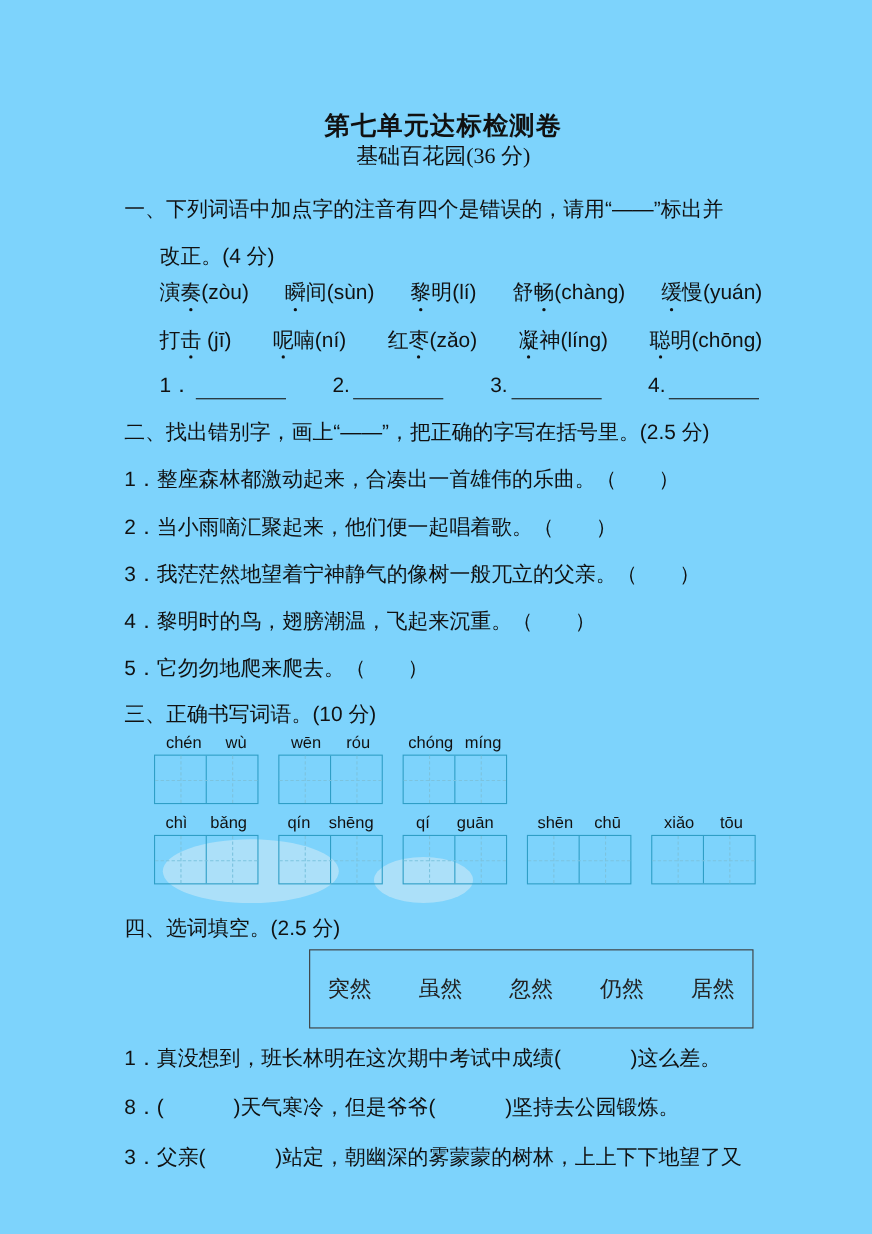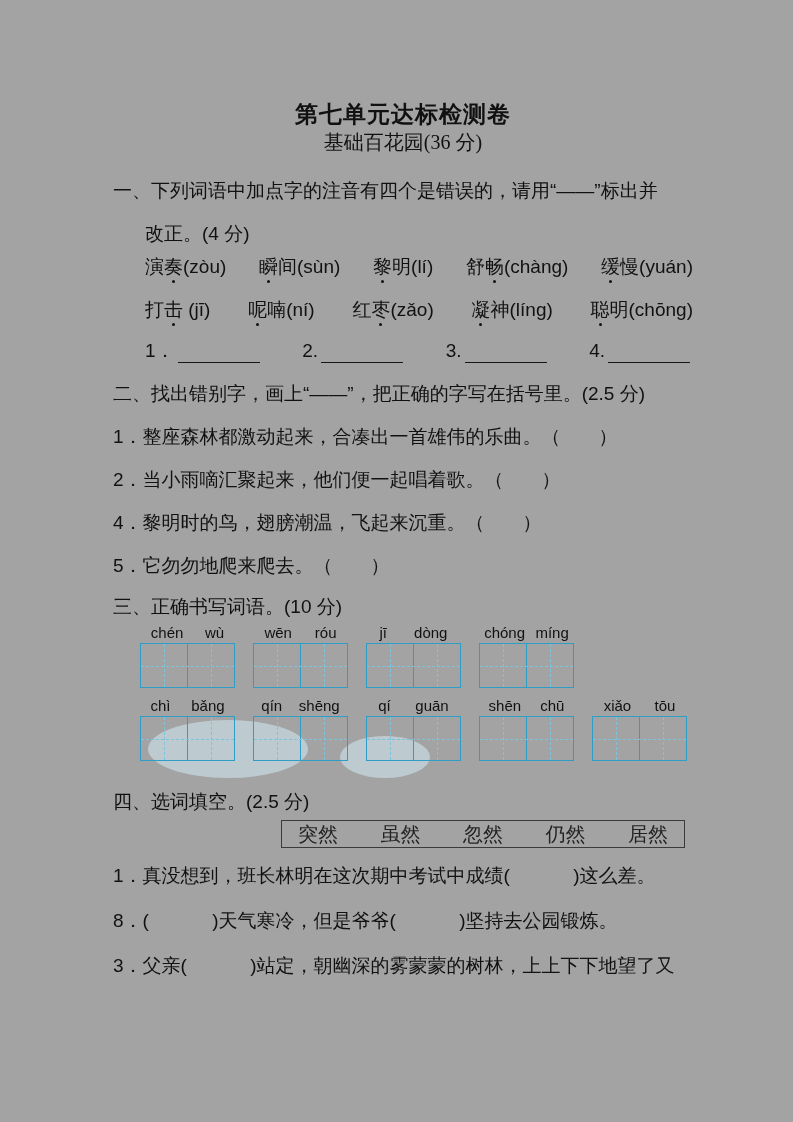--- a/index.html
+++ b/index.html
@@ -1,17 +1,17 @@
 <!DOCTYPE html>
 <html><head>
 <meta charset="utf-8">
 <style>
   html,body{margin:0;padding:0;background:#e8e8e8;}
   .page{
-    width:793px;height:1122px;background:#a3a3a3;position:relative;
+    width:793px;height:1122px;background:#7dd3fc;position:relative;
     box-sizing:border-box;padding:100px 100px 0 113px;
     font-family:"Liberation Sans",sans-serif;font-size:19px;line-height:25px;color:#111;
     margin:0 auto;overflow:hidden;
   }
   .doc-title{text-align:center;font-size:23px;line-height:29px;font-weight:700;letter-spacing:1px;}
   .doc-subtitle{text-align:center;font-size:20px;line-height:26px;margin-top:0;
     font-family:"Liberation Serif",serif;}
   .mt-sec{margin-top:23px;}
   .indent{margin-left:32px;}
   .sec1-line2{margin-top:18px;}
@@ -36,21 +36,21 @@
   .tzg{position:relative;margin-top:2px;width:95px;height:45px;border:1.6px solid #2f9ec6;box-sizing:border-box;}
   .tzg .vs{position:absolute;left:50%;top:0;bottom:0;width:0;border-left:1.6px solid #2f9ec6;margin-left:-0.8px;}
   .tzg .vd1{position:absolute;left:25%;top:0;bottom:0;width:0;border-left:1.3px dashed #7cc3de;}
   .tzg .vd2{position:absolute;left:75%;top:0;bottom:0;width:0;border-left:1.3px dashed #7cc3de;}
   .tzg .hd{position:absolute;top:50%;left:0;right:0;height:0;border-top:1.3px dashed #7cc3de;}
   .watermark{position:absolute;background:#d3ebf6;opacity:.55;border-radius:50%;z-index:0;}
   .wm1{left:8px;top:22px;width:160px;height:58px;}
   .wm2{left:200px;top:38px;width:90px;height:42px;}
   .sec4-head{margin-top:28px;}
   .word-bank{margin-left:168px;margin-top:6px;width:404px;box-sizing:border-box;
-    border:1.2px solid #3a3a3a;padding:0 16px;display:flex;justify-content:space-between;
+    border:1.2px solid #3a3a3a;padding:22px 16px;display:flex;justify-content:space-between;
     font-family:"Liberation Serif",serif;font-size:20px;line-height:26px;color:#222;}
   .s4-item1{margin-top:15px;}
   .s4-item{margin-top:20px;}
 </style>
 </head>
 <body>
 
 <div class="page">
 
   <div class="doc-title">第七单元达标检测卷</div>
@@ -89,20 +89,21 @@
       </span>
     <span class="blank-group">
         <span>4.</span>
         <span class="uline"></span>
       </span>
   </div>
 
   <div class="sec-heading">二、找出错别字，画上“——”，把正确的字写在括号里。(2.5 分)</div>
   <div class="item">1．整座森林都激动起来，合凑出一首雄伟的乐曲。（　　）</div>
   <div class="item">2．当小雨嘀汇聚起来，他们便一起唱着歌。（　　）</div>
+  <div class="item">3．我茫茫然地望着宁神静气的像树一般兀立的父亲。（　　）</div>
   <div class="item">4．黎明时的鸟，翅膀潮温，飞起来沉重。（　　）</div>
   <div class="item">5．它勿勿地爬来爬去。（　　）</div>
 
   <div class="sec-heading sec3-head">三、正确书写词语。(10 分)</div>
 
   <div class="pg-row r1">
     <div class="grid-group">
       <div class="pinyin">
           <span>chén</span>
           <span>wù</span>
@@ -111,32 +112,20 @@
           <i class="vs"></i>
           <i class="vd1"></i>
           <i class="vd2"></i>
           <i class="hd"></i>
         </div>
     </div>
     <div class="grid-group">
       <div class="pinyin">
           <span>wēn</span>
           <span>róu</span>
-        </div>
-      <div class="tzg">
-          <i class="vs"></i>
-          <i class="vd1"></i>
-          <i class="vd2"></i>
-          <i class="hd"></i>
-        </div>
-    </div>
-    <div class="grid-group">
-      <div class="pinyin">
-          <span>jī</span>
-          <span>dòng</span>
         </div>
       <div class="tzg">
           <i class="vs"></i>
           <i class="vd1"></i>
           <i class="vd2"></i>
           <i class="hd"></i>
         </div>
     </div>
     <div class="grid-group">
       <div class="pinyin">

